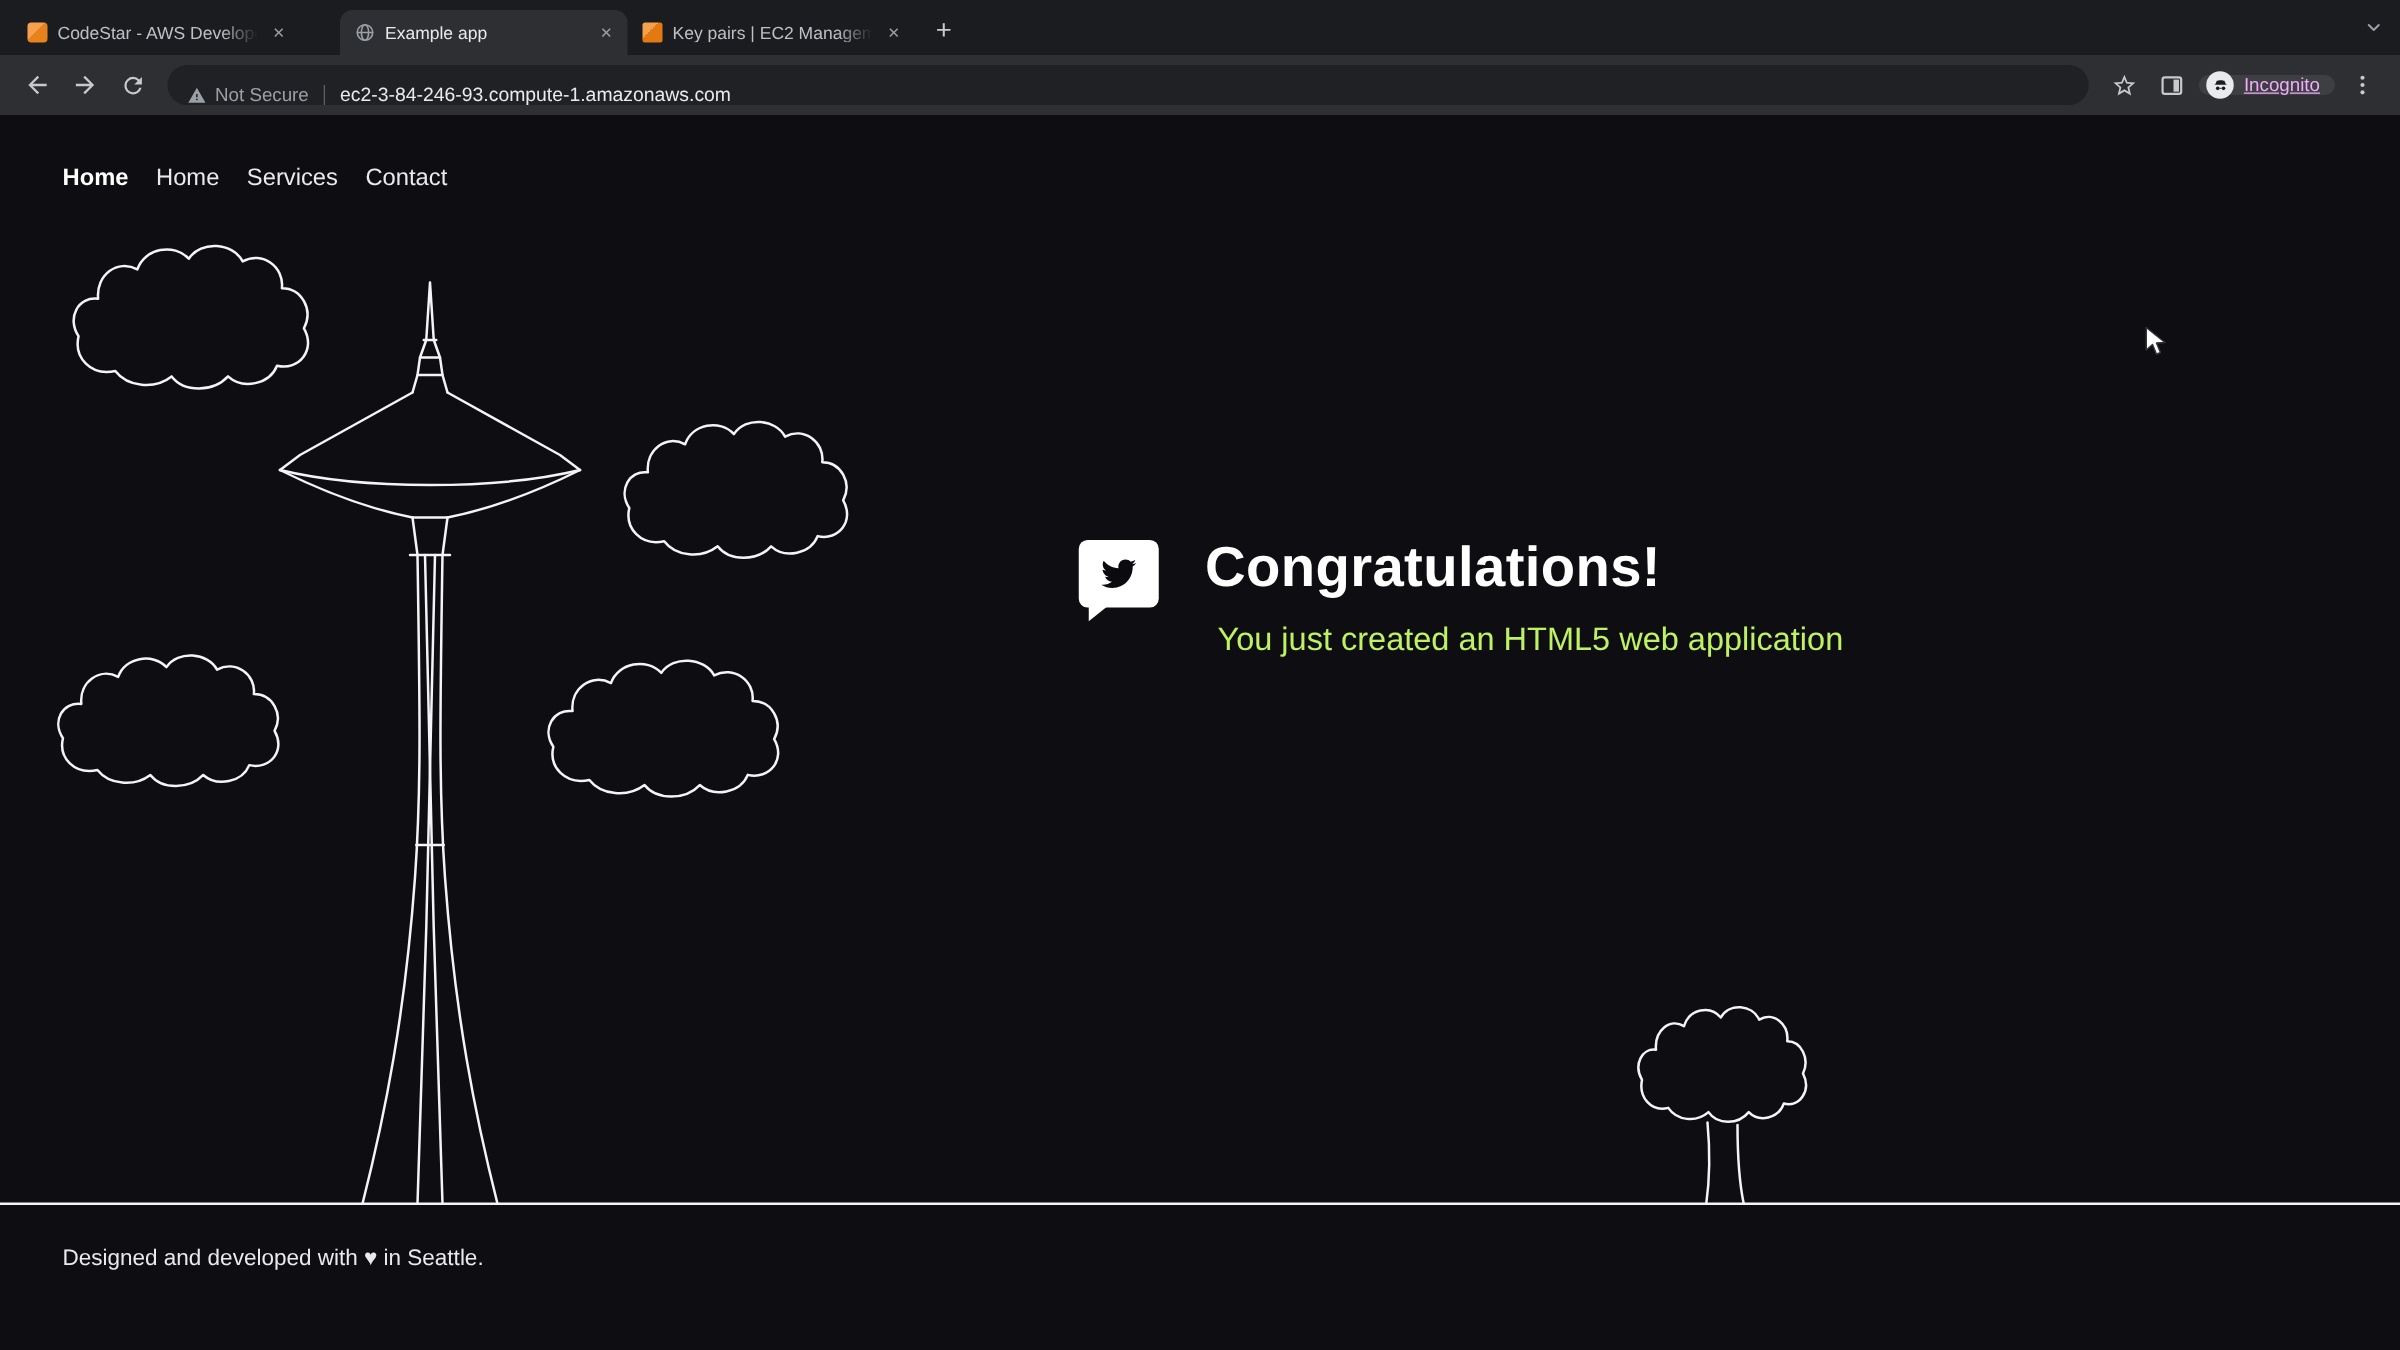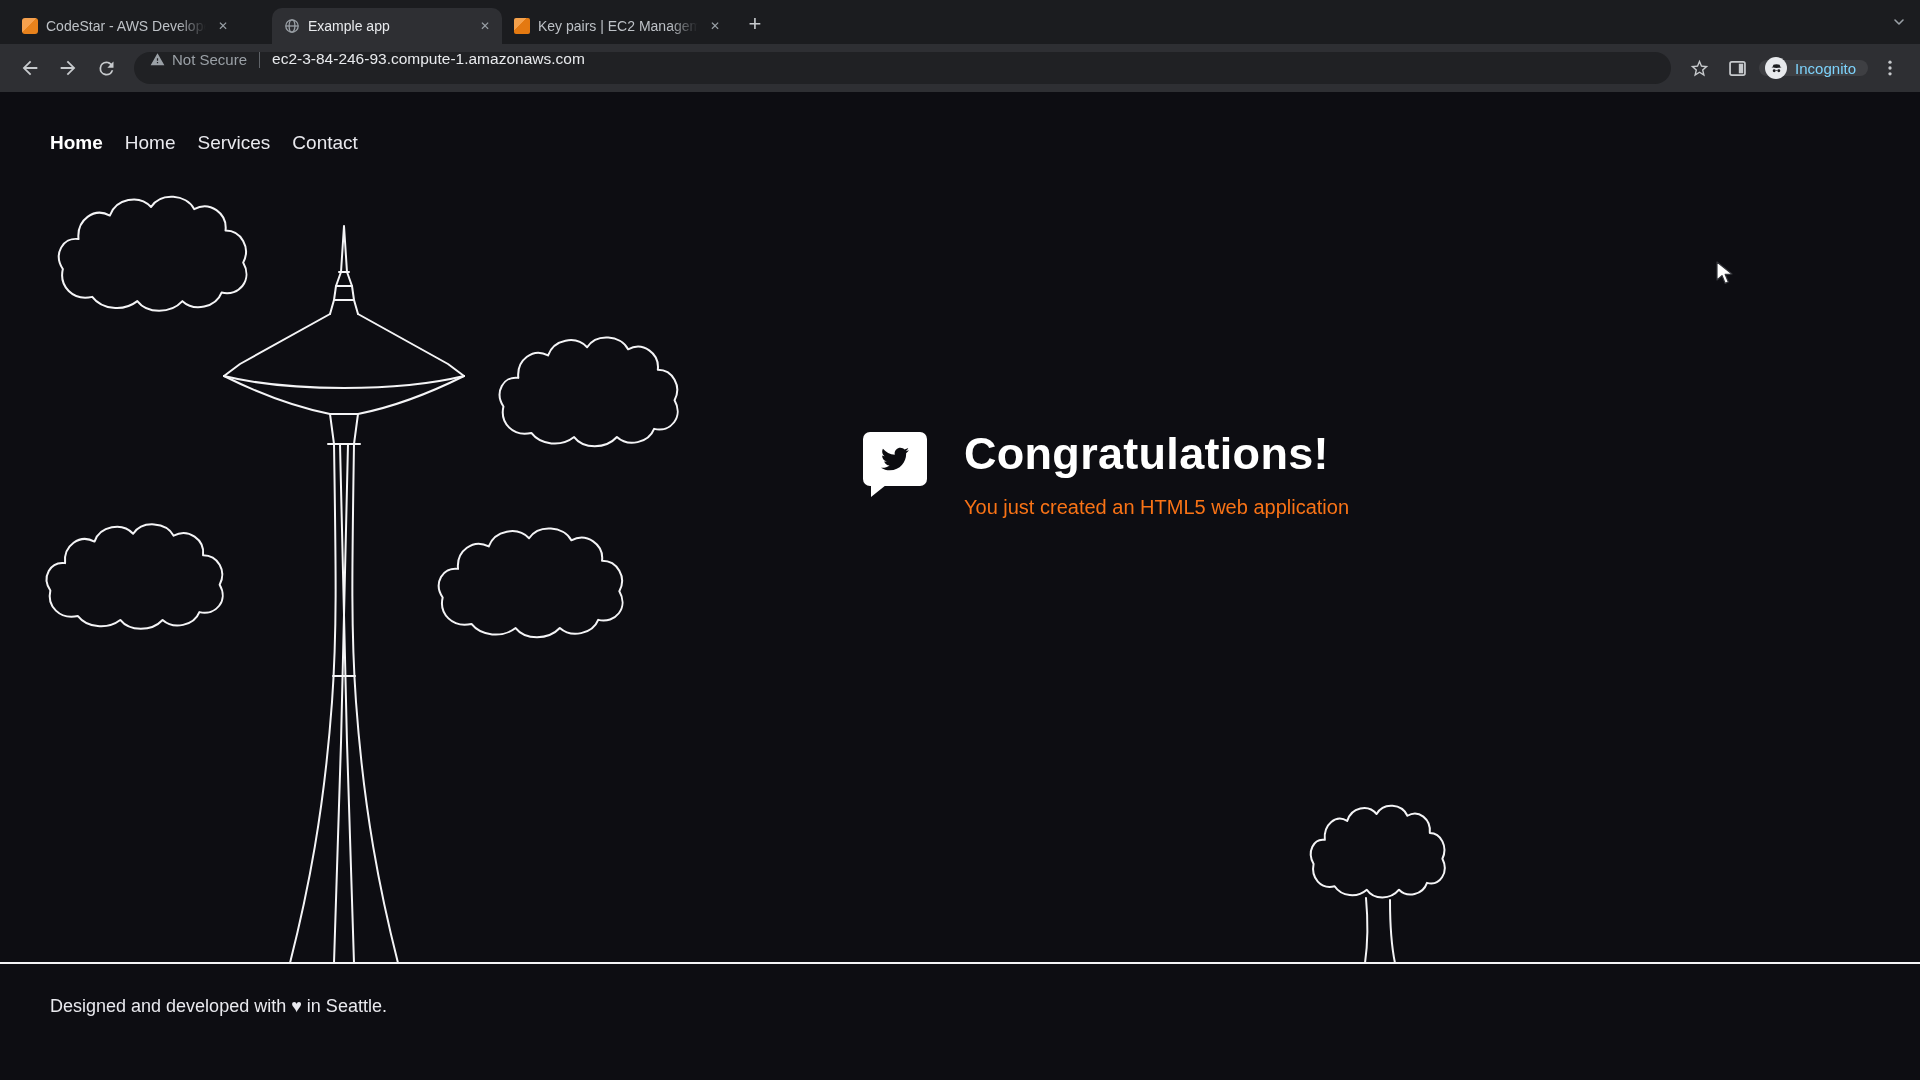--- a/index.html
+++ b/index.html
@@ -48,30 +48,30 @@
   .toolbar {
     height:48px; background:#2e2f33; display:flex; align-items:center;
     padding:0 12px; gap:2px;
   }
   .tool-btn {
     width:36px; height:36px; border-radius:50%; flex:0 0 auto;
     display:grid; place-items:center; color:#c7cacd;
   }
   .omnibox {
     flex:1; height:28px; margin:0 8px; background:#202124;
-    border-radius:17px; display:flex; align-items:flex-end; padding:16px 16px;
+    border-radius:17px; display:flex; align-items:flex-start; padding:16px 16px;
     font-size:15px; color:#9aa0a6; min-width:0;
   }
   .security-chip { display:flex; align-items:center; gap:7px; color:#9aa0a6; }
   .omni-sep { width:1px; height:16px; background:#5f6368; margin:0 12px; }
   .url-text { color:#e8eaed; font-size:15.5px; white-space:nowrap; }
   .incognito-badge {
     display:flex; align-items:center; gap:8px; height:16px;
     padding:0 12px 0 6px; border-radius:16px; background:rgba(255,255,255,0.08);
-    color:#7dd3fc; font-size:15px; margin:0 2px;
+    color:#f0abfc; font-size:15px; margin:0 2px;text-decoration:underline;
   }
   .incog-circle {
     width:22px; height:22px; border-radius:50%; background:#e8eaed;
     display:grid; place-items:center;
   }
 
   
   .content {
     position:absolute; top:92px; left:0; right:0; bottom:0;
     background:#0d0d12; overflow:hidden;
@@ -91,21 +91,21 @@
   }
   .tweet-box {
     position:relative; width:64px; height:54px; background:#ffffff;
     border-radius:7px; display:grid; place-items:center; margin-top:4px;
   }
   .tweet-box .tail {
     position:absolute; left:8px; bottom:-11px; width:0; height:0;
     border-top:12px solid #ffffff; border-right:15px solid transparent;
   }
   .hero h1 { margin:0; font-size:45px; line-height:52px; font-weight:bold; letter-spacing:0.3px; }
-  .hero p  { margin:16px 0 0; font-size:20px; font-weight:400; color:#f97316; }
+  .hero p  { margin:16px 10px 0; font-size:26px; font-weight:400; color:#bef264; }
 
   .site-footer {
     position:absolute; left:50px; top:904px; font-size:18px; color:#e9e9ee; z-index:2;
   }
 
   .cursor { position:absolute; left:1714px; top:169px; z-index:5; }
 </style>
 </head>
 <body>
 

